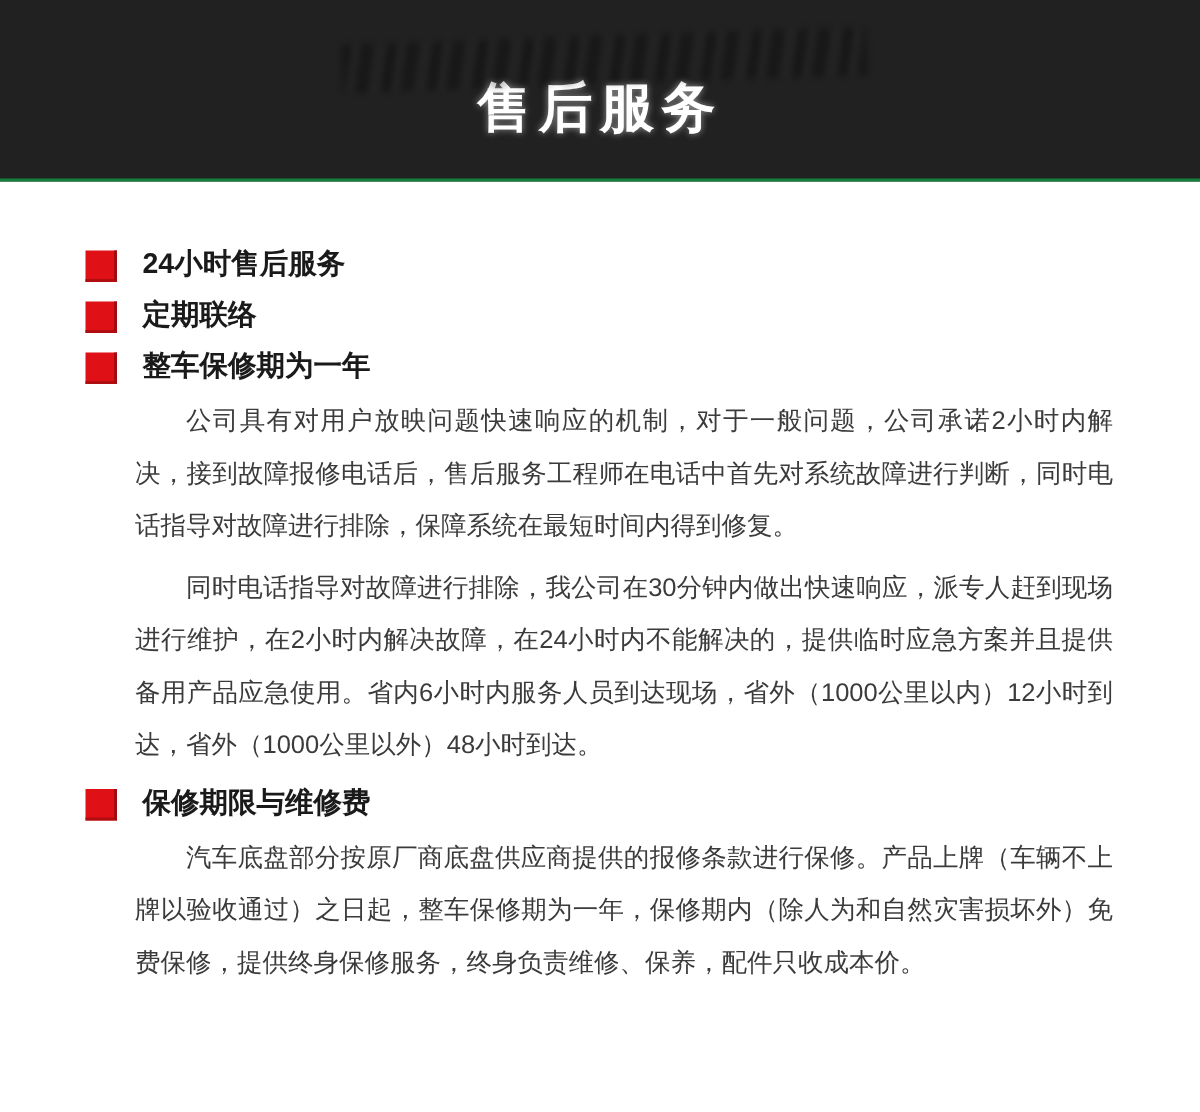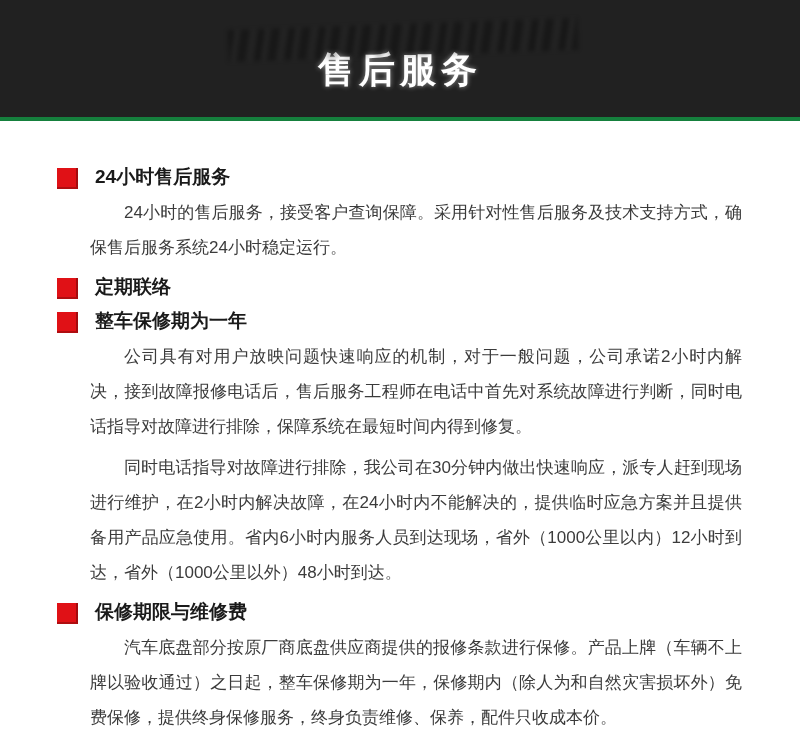--- a/index.html
+++ b/index.html
@@ -21,21 +21,21 @@
     margin:0 auto;
     background:var(--page-bg,#fff);
     overflow:hidden;
     box-sizing:border-box;
   }
   
   .banner{
     position:relative;
     height:121px;
     background:var(--header-bg,#212121);
-    border-bottom:4px solid #15803d;
+    border-bottom:2px solid #15803d;
     display:flex;
     align-items:flex-end;
     justify-content:center;
     box-sizing:border-box;
     overflow:hidden;
   }
   .banner h1{
     margin:0 0 22px 0;
     color:#ffffff;
     font-size:36px;
@@ -59,21 +59,21 @@
     transform:rotate(-2deg);
     pointer-events:none;
   }
   
   .content{
     padding:34px 0 26px 0;
   }
   .svc{margin:0;}
   .svc-head{
     display:flex;
-    align-items:flex-end;
+    align-items:center;
     padding-left:57px;
     margin:10px 0 4px 0;
   }
   .bullet{
     flex:0 0 auto;
     width:21px;
     height:21px;
     margin-top:1px;
     background:var(--bullet-red,#e01116);
     border-right:2px solid #a30b0e;
@@ -106,21 +106,20 @@
     <h1>售后服务</h1>
   </header>
 
   <main class="content">
 
     <section class="svc">
       <div class="svc-head">
         <span class="bullet"></span>
         <h2>24小时售后服务</h2>
       </div>
-      <p>24小时的售后服务，接受客户查询保障。采用针对性售后服务及技术支持方式，确保售后服务系统24小时稳定运行。</p>
     </section>
 
     <section class="svc">
       <div class="svc-head">
         <span class="bullet"></span>
         <h2>定期联络</h2>
       </div>
     </section>
 
     <section class="svc">

